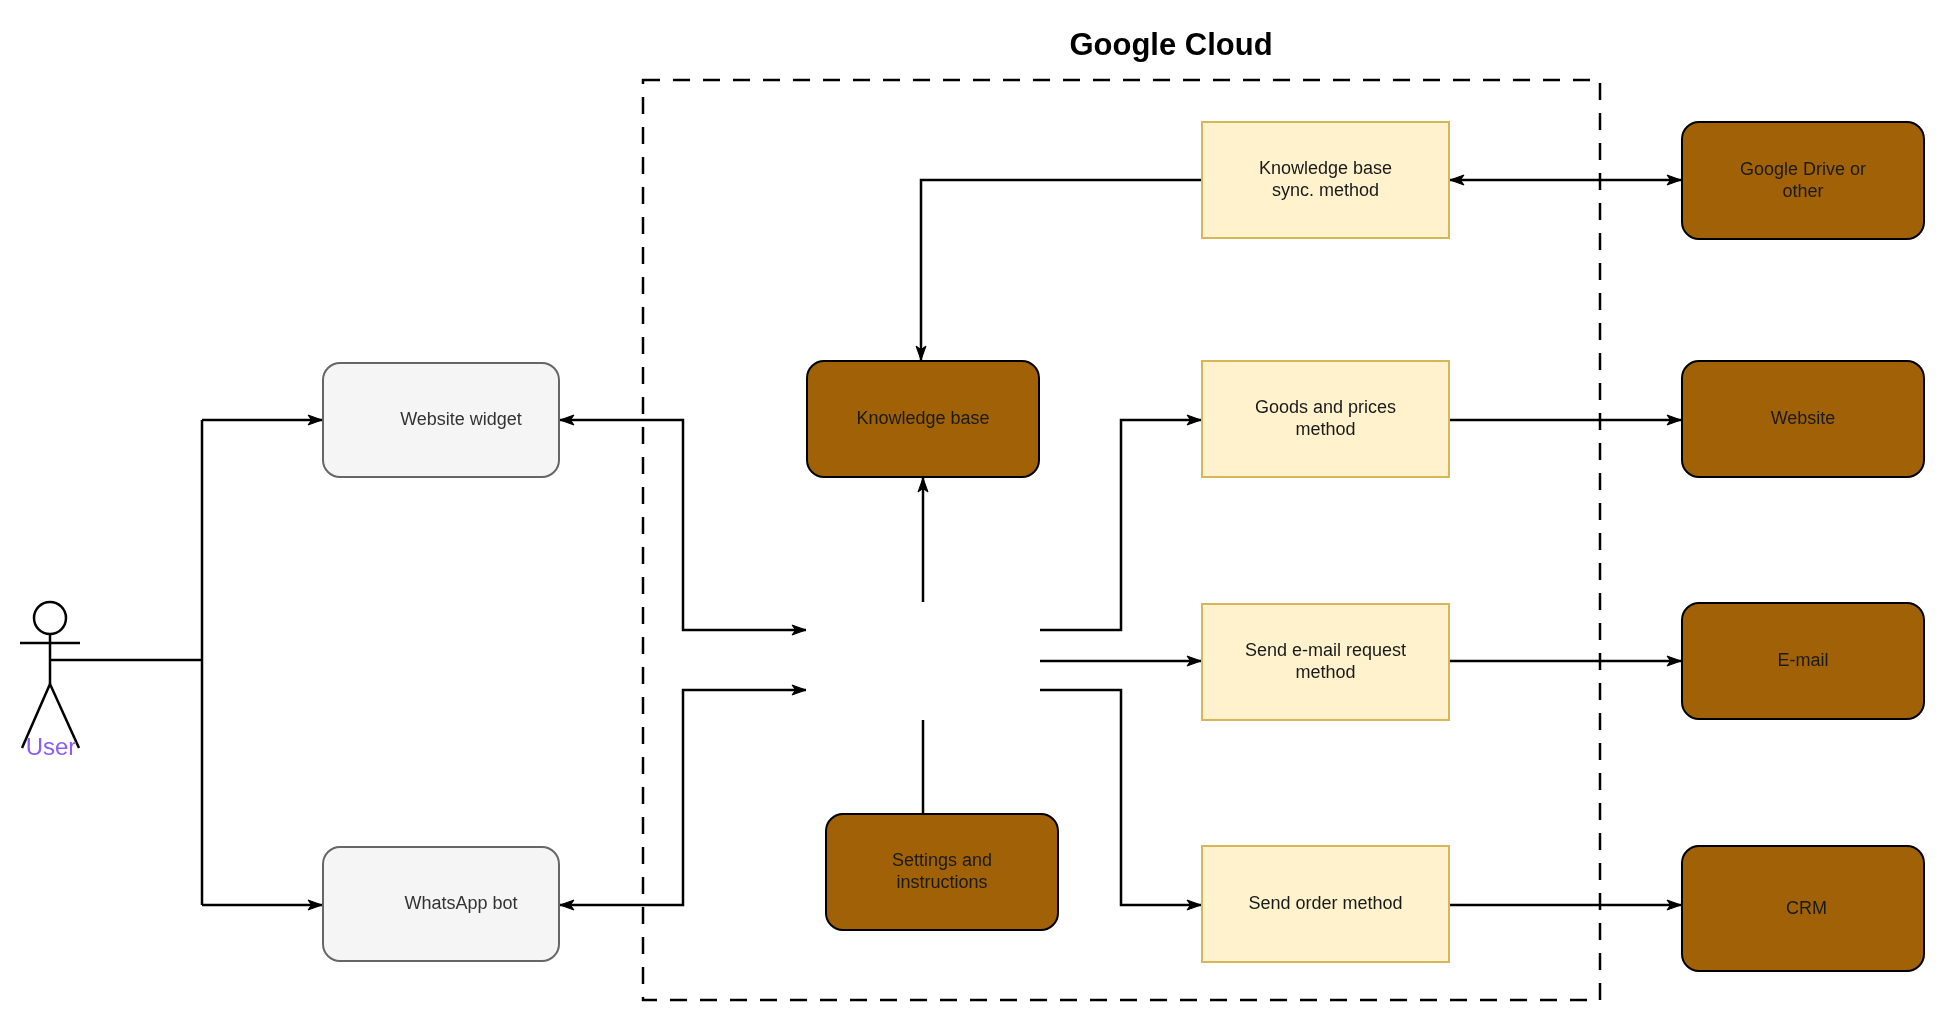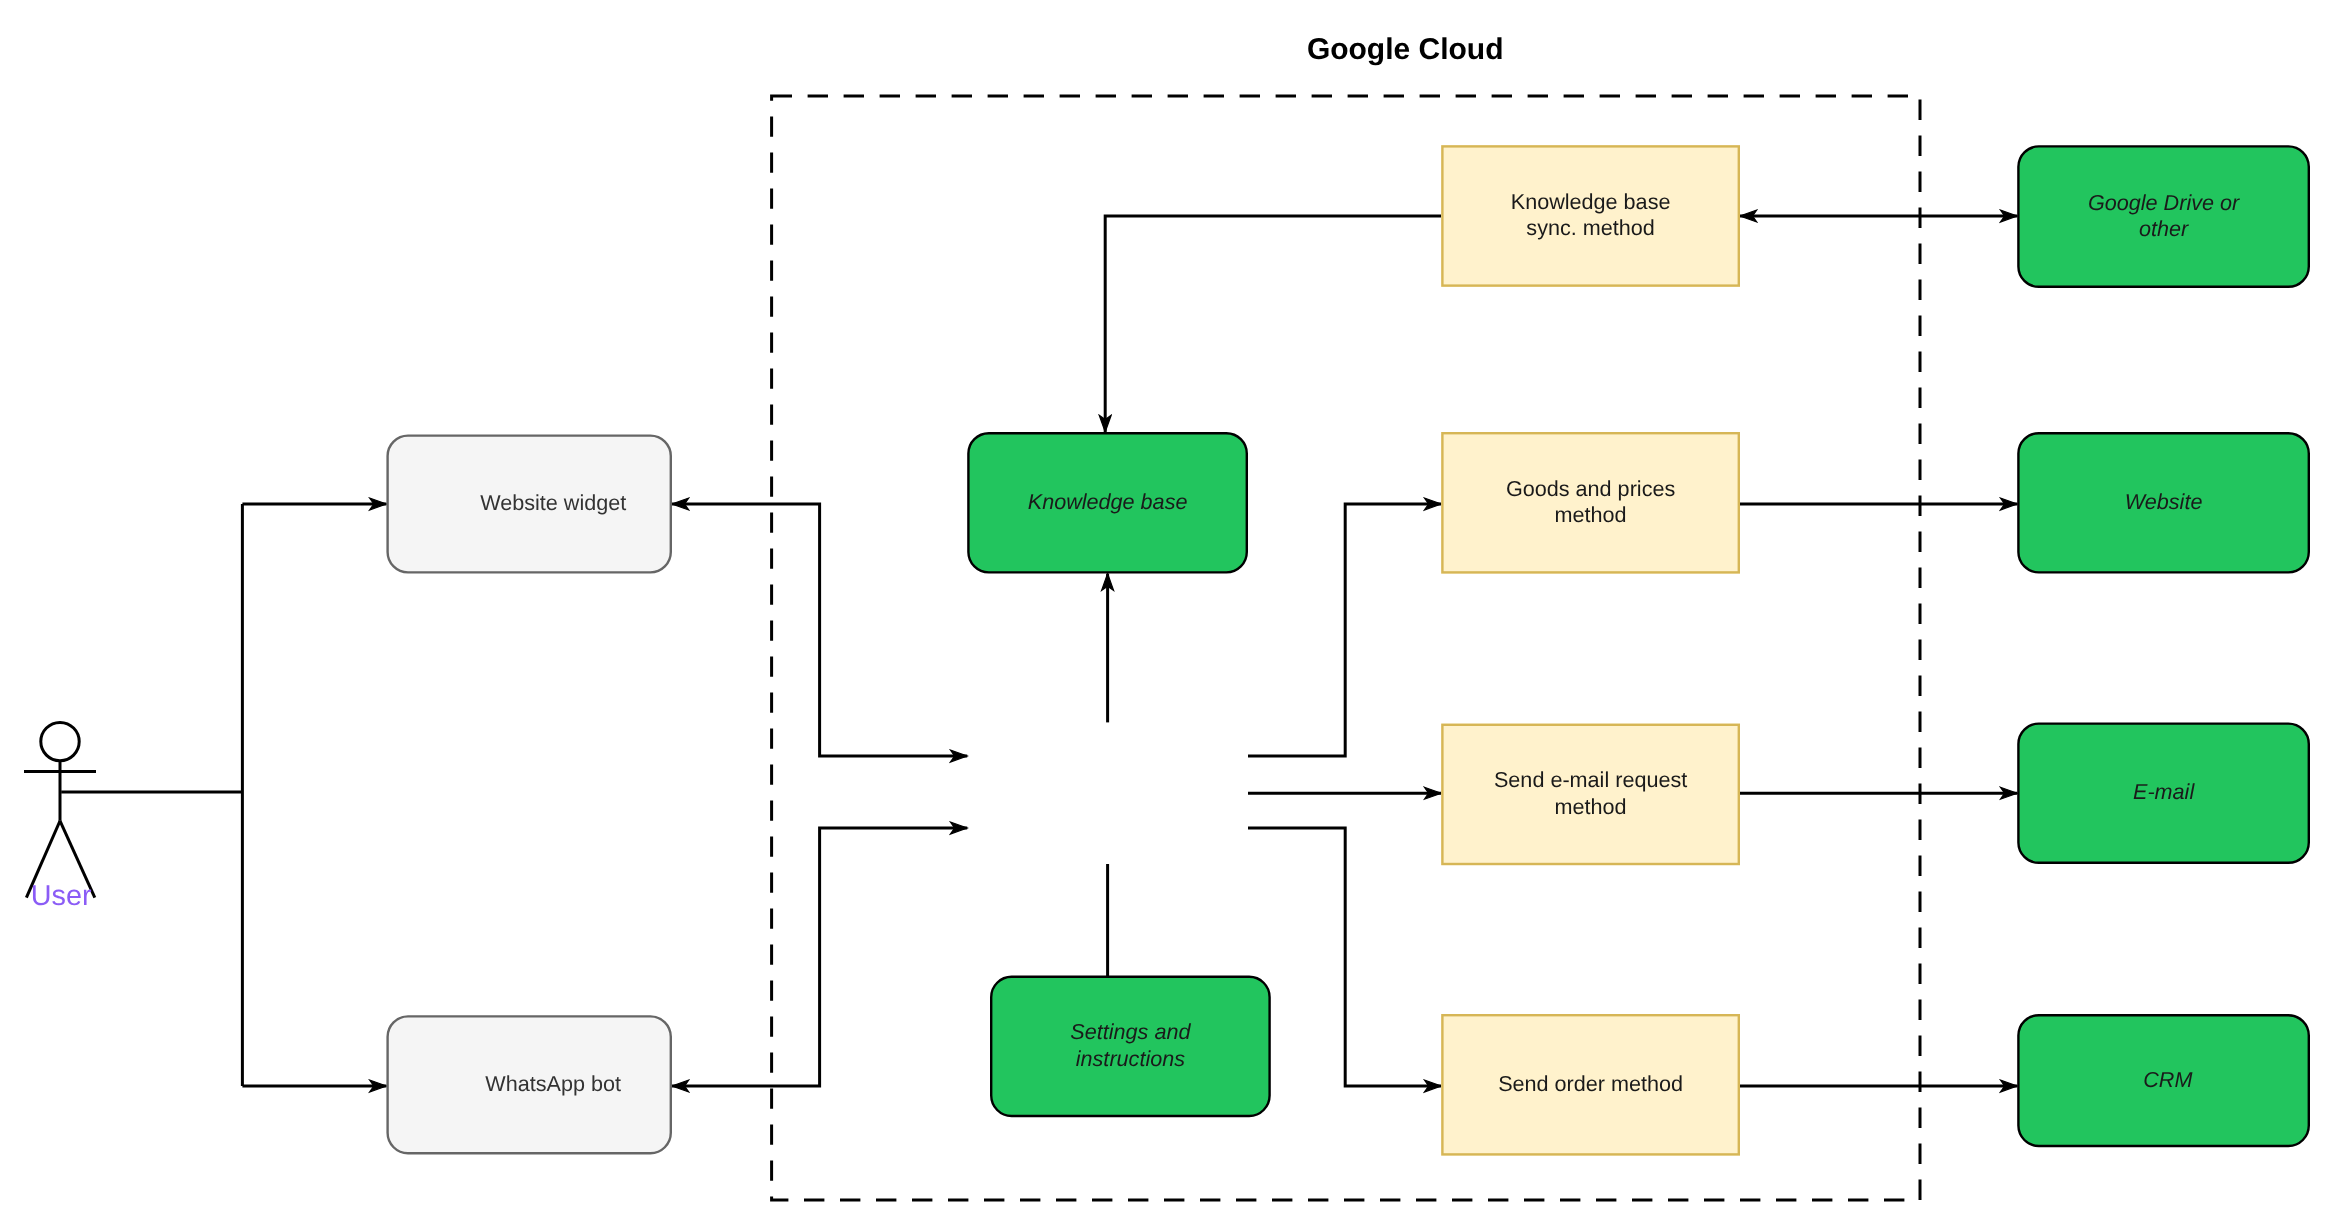--- a/index.html
+++ b/index.html
@@ -19,44 +19,43 @@
     justify-content: center;
     text-align: center;
     box-sizing: border-box;
     font-size: 18px;
     line-height: 1.22;
     color: #1a1a1a;
     white-space: pre-line;
     padding: 4px;
   }
   .node.plain {
-    background: #22c55e;
+    background: #a16207;
     border: 2px solid #000000;
     border-radius: 18px;
-    font-style: italic;
   }
   .node.channel {
     background: #f5f5f5;
     border: 2px solid #666666;
     border-radius: 18px;
     color: #333333;
     padding-left: 44px;
   }
   .node.method {
     background: #fff2cc;
     border: 2px solid #d6b656;
     border-radius: 0;
   }
   .container-title {
     position: absolute;
     left: 1021px;
     top: 27px;
     width: 300px;
     text-align: center;
-    font-size: 25px;
+    font-size: 31px;
     font-weight: bold;
     color: #000000;
   }
   .user-label {
     position: absolute;
     left: 0px;
     top: 733px;
     width: 102px;
     text-align: center;
     font-size: 24px;
@@ -150,17 +149,17 @@
   <div class="node plain" style="left:1681px; top:121px; width:244px; height:119px;">
     <span>Google Drive or
 other</span>
   </div>
   <div class="node plain" style="left:1681px; top:360px; width:244px; height:118px;">
     <span>Website</span>
   </div>
   <div class="node plain" style="left:1681px; top:602px; width:244px; height:118px;">
     <span>E-mail</span>
   </div>
-  <div class="node plain" style="left:1681px; top:845px; width:244px; height:111px;padding-left:11px;">
+  <div class="node plain" style="left:1681px; top:845px; width:244px; height:127px;padding-left:11px;">
     <span>CRM</span>
   </div>
 
 </div>
 
 </body></html>

